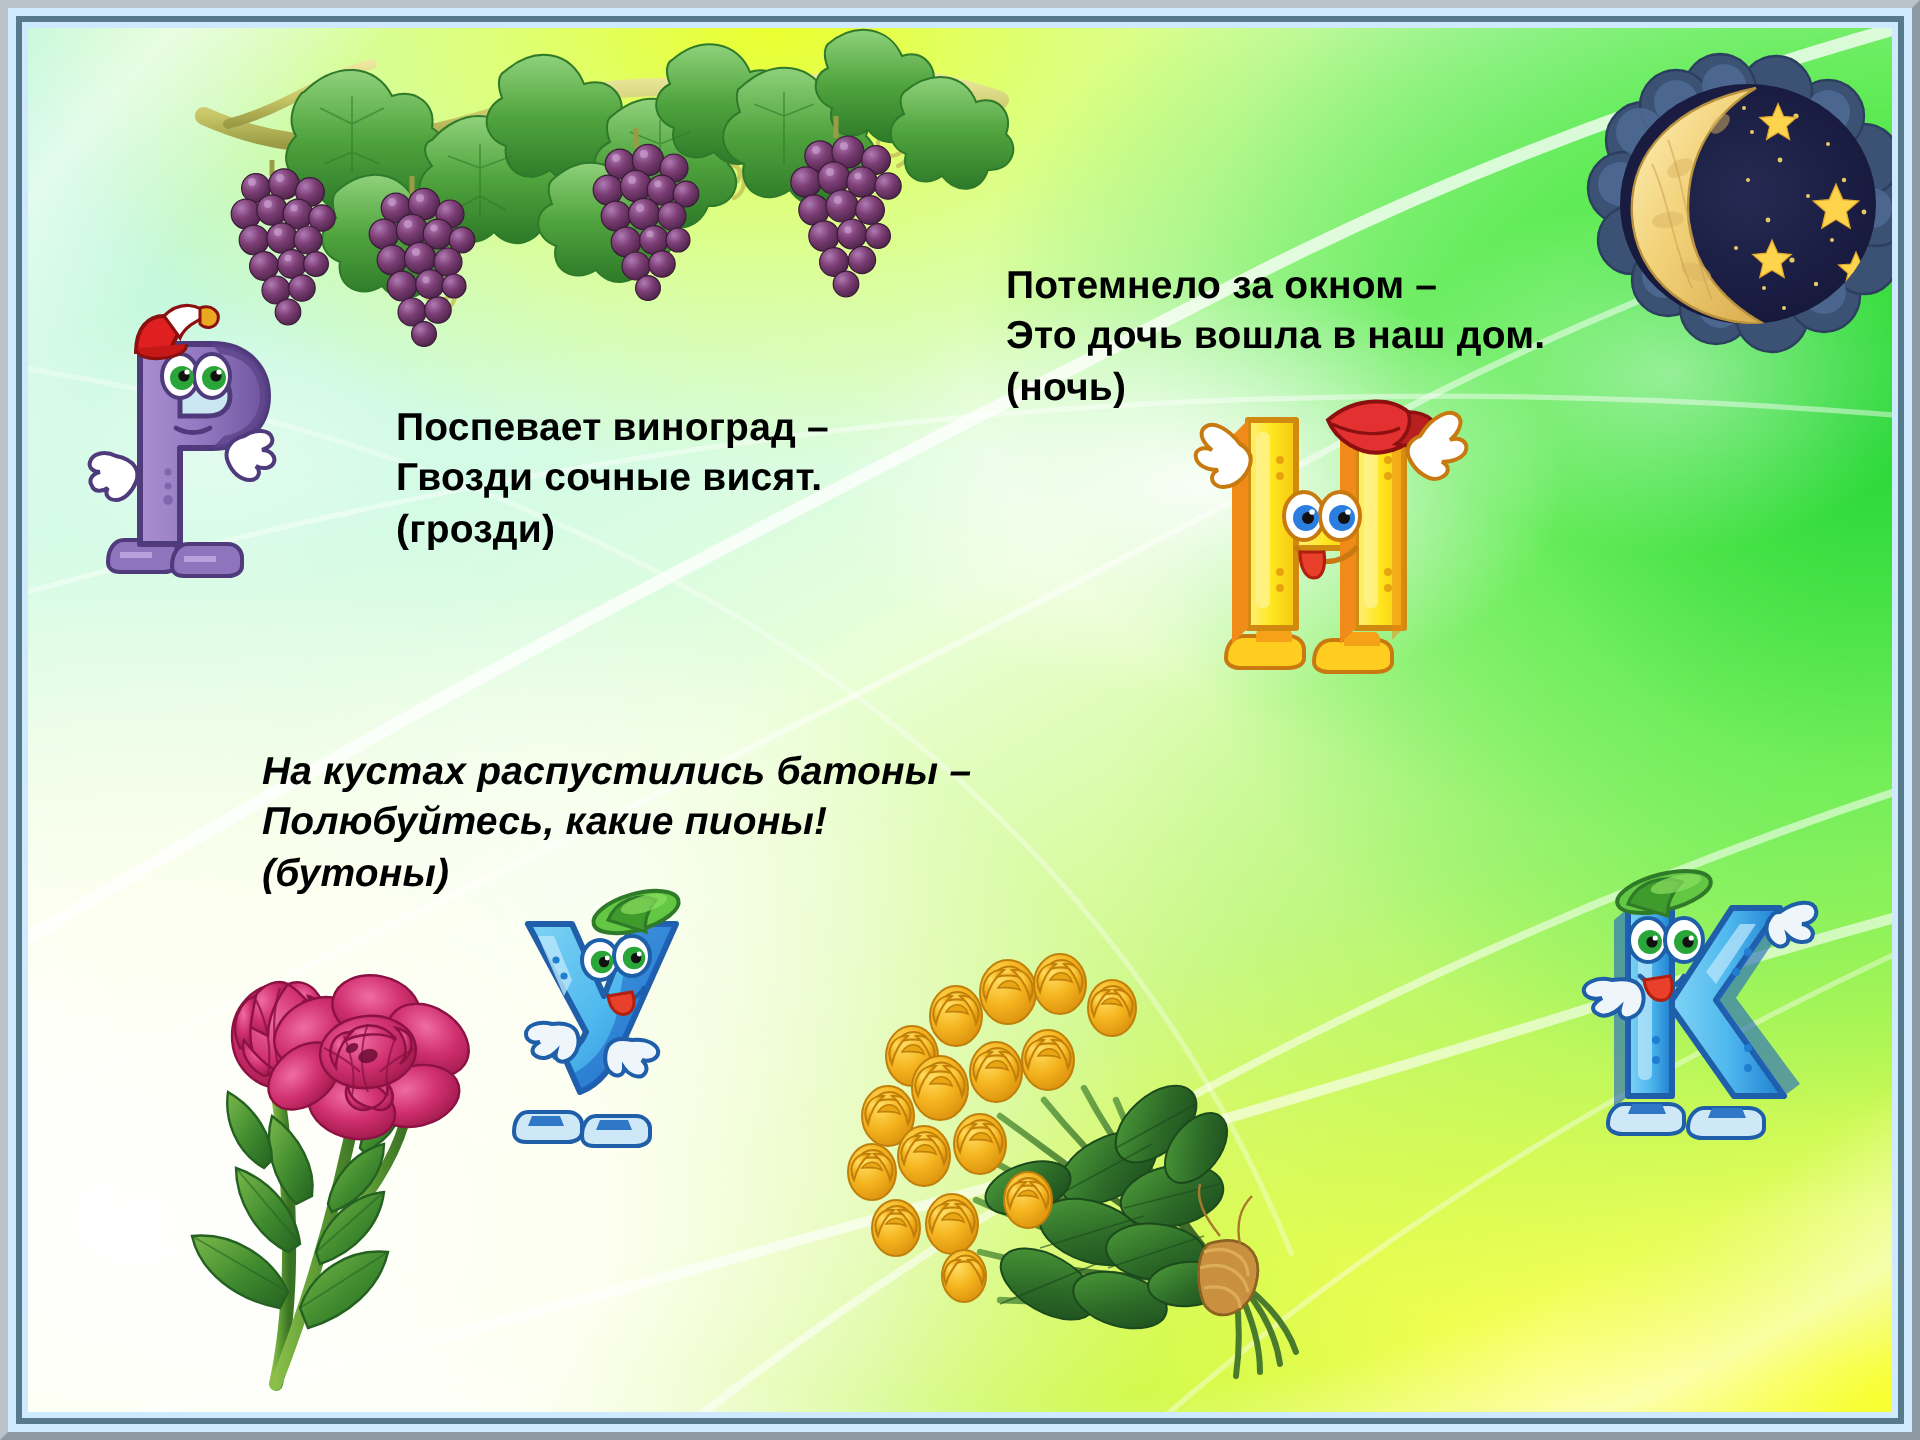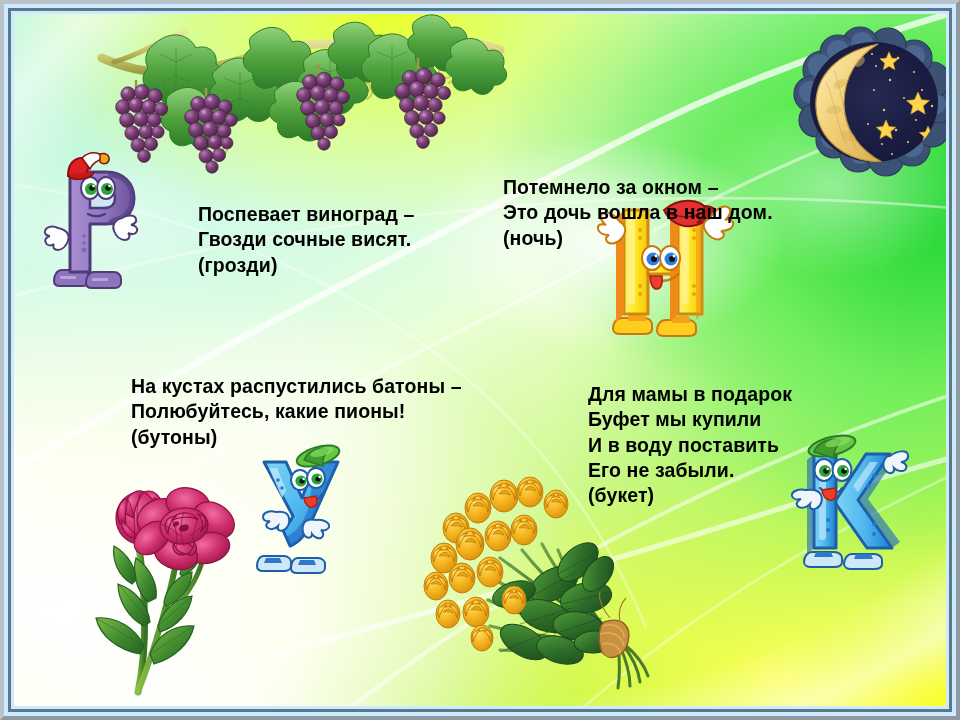--- a/index.html
+++ b/index.html
@@ -39,22 +39,22 @@
   .bg-sweep{background:
      radial-gradient(closest-side at 50% 50%, rgba(255,255,255,.0) 62%, rgba(255,255,255,.55) 72%, rgba(255,255,255,0) 80%);
      transform:scale(1.9) rotate(-12deg);transform-origin:38% 55%;}
   .ribbons{position:absolute;inset:-10%;}
   .ribbons svg{width:120%;height:120%;display:block;}
 
   
   .riddle{position:absolute;color:#000;font-weight:bold;line-height:1.30;
           white-space:pre-line;letter-spacing:.1px;}
   #riddle-grapes{left:160px;top:188px;font-size:19.5px;margin-left:24px;}
-  #riddle-night {left:489px;top:117px;font-size:19.5px;margin-top:44px;}
-  #riddle-buds  {left:117px;top:360px;font-size:19.5px;}
+  #riddle-night {left:489px;top:117px;font-size:19.5px;}
+  #riddle-buds  {left:117px;top:360px;font-size:19.5px;font-style:italic;}
   #riddle-bouquet{left:574px;top:368px;font-size:19.5px;}
 
   
   .art{position:absolute;}
   .art svg{display:block;width:100%;height:100%;overflow:visible;}
   #art-grapevine{left:86px;top:4px;width:402px;height:160px;}
   #art-moon     {left:772px;top:12px;width:176px;height:152px;}
   #art-letter-r {left:30px;top:130px;width:108px;height:152px;}
   #art-letter-n {left:592px;top:172px;width:126px;height:160px;}
   #art-letter-u {left:238px;top:424px;width:104px;height:142px;}
@@ -921,21 +921,16 @@
 
       <div class="riddle" id="riddle-grapes">Поспевает виноград –
 Гвозди сочные висят.
 (грозди)</div>
       <div class="riddle" id="riddle-night">Потемнело за окном –
 Это дочь вошла в наш дом.
 (ночь)</div>
       <div class="riddle" id="riddle-buds">На кустах распустились батоны –
 Полюбуйтесь, какие пионы!
 (бутоны)</div>
-      <div class="riddle" id="riddle-bouquet">Для мамы в подарок
-Буфет мы купили
-И в воду поставить
-Его не забыли.
-(букет)</div>
 
     </div>
   </div>
 </div>
 
 </body></html>

